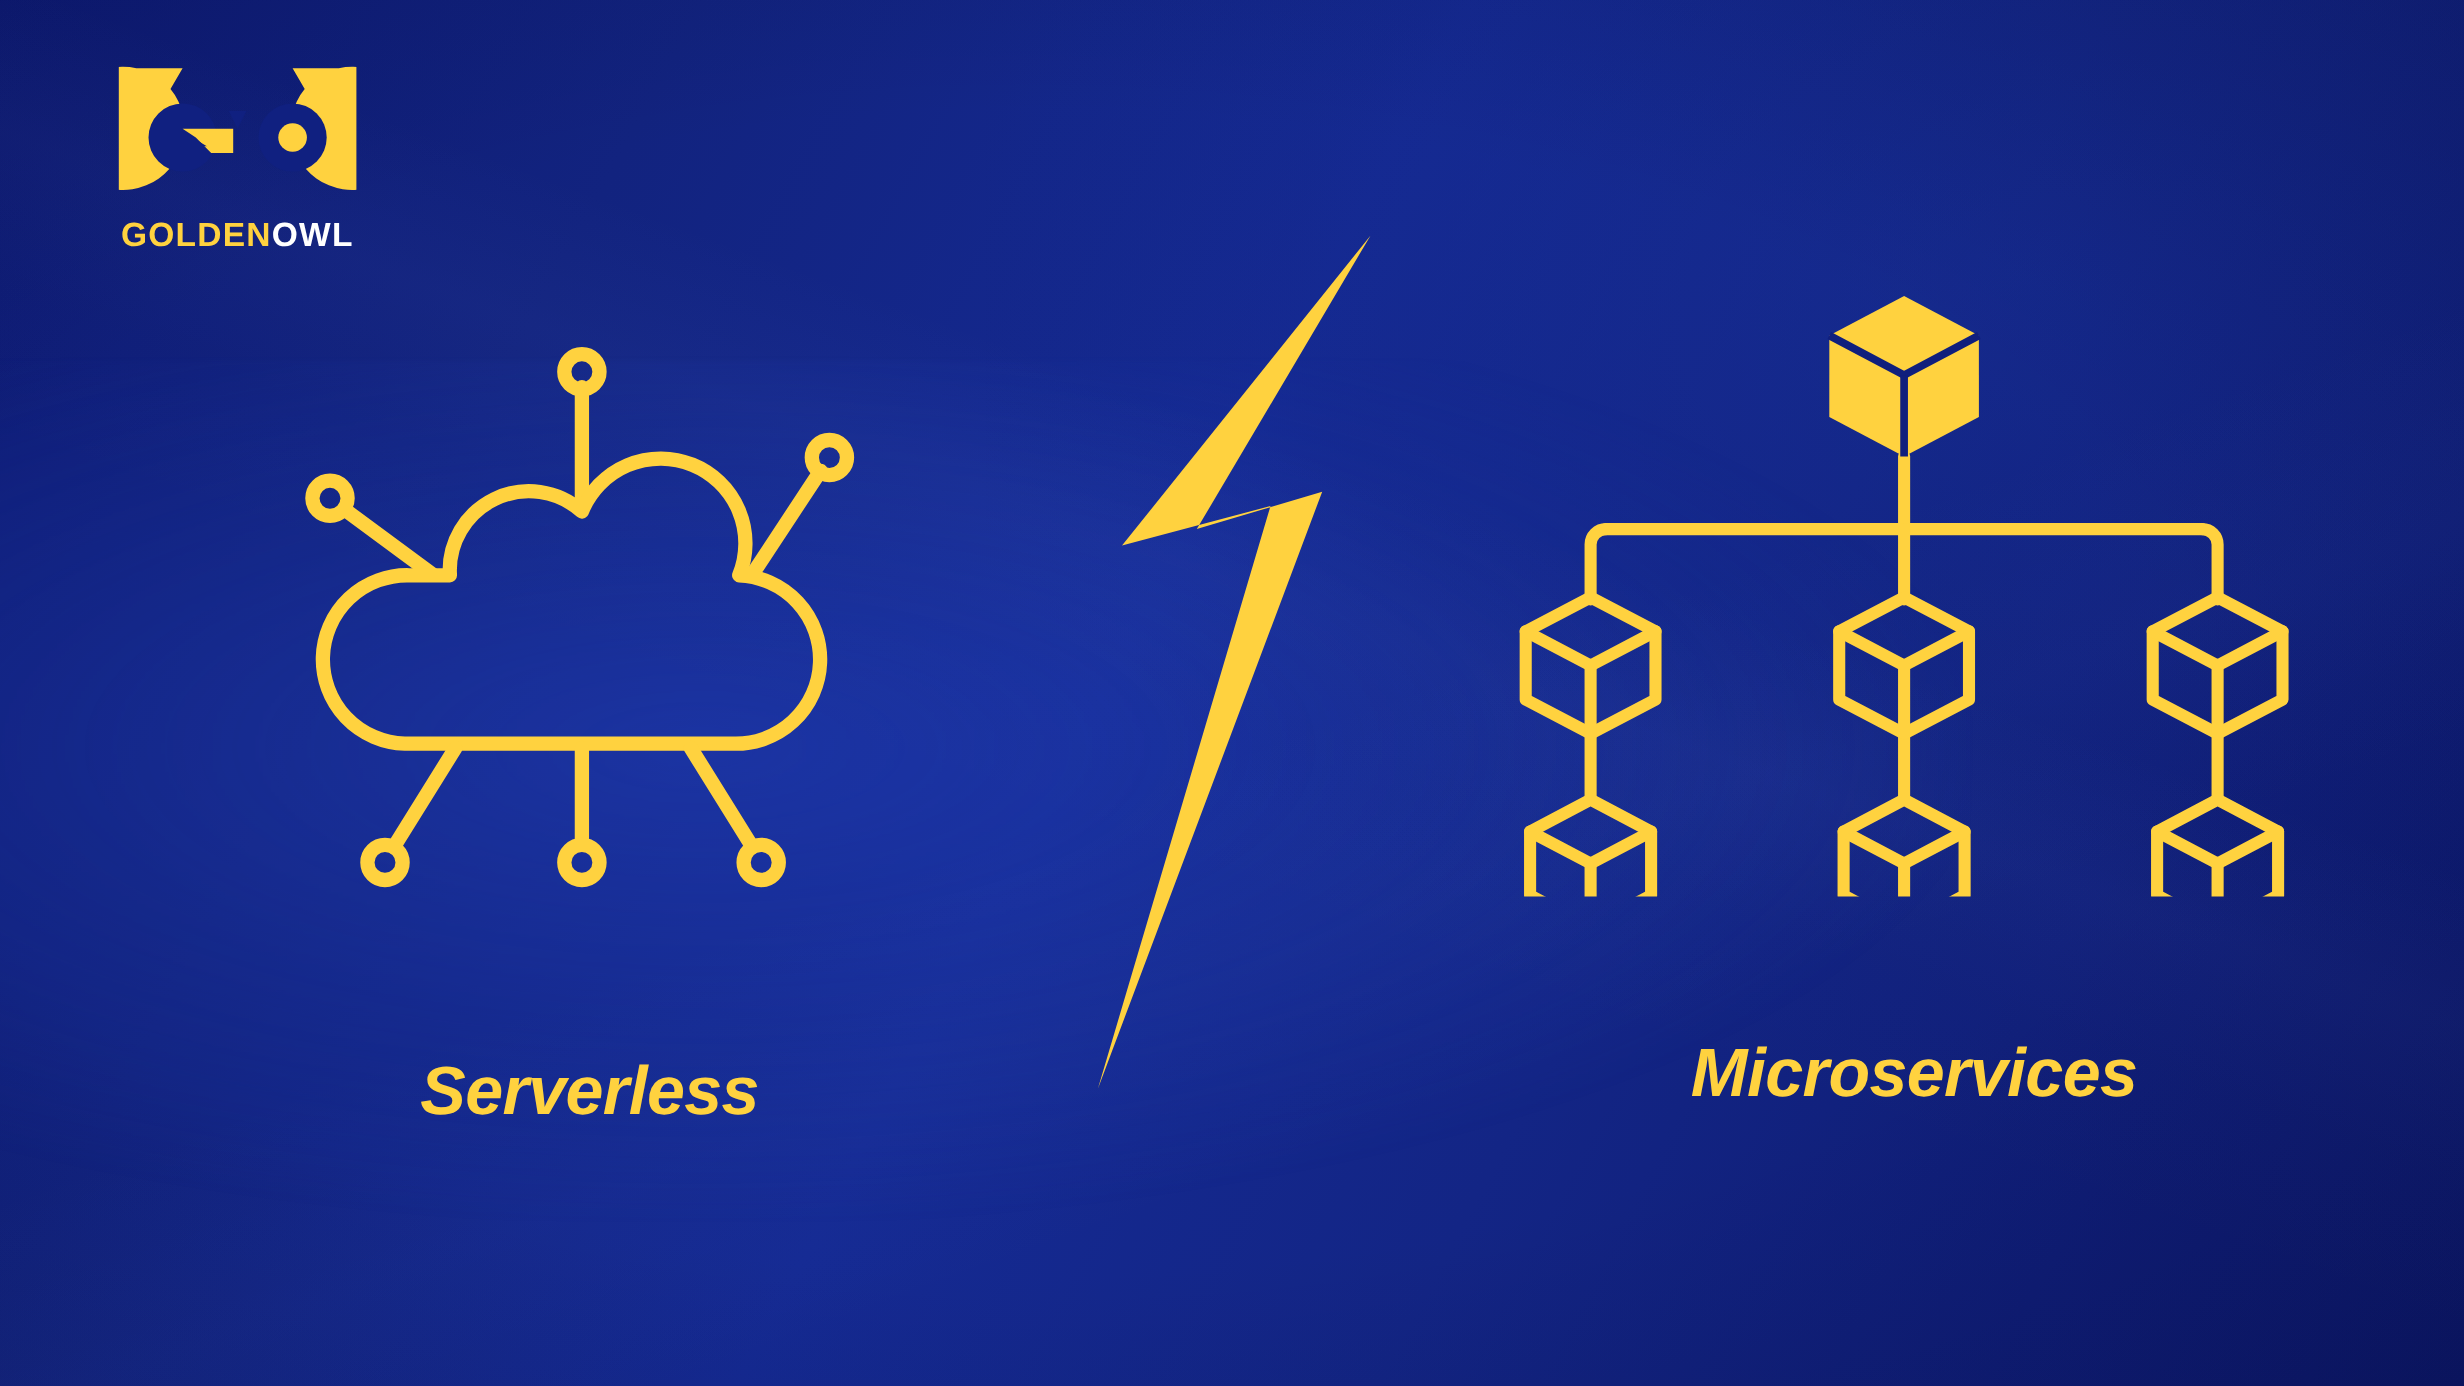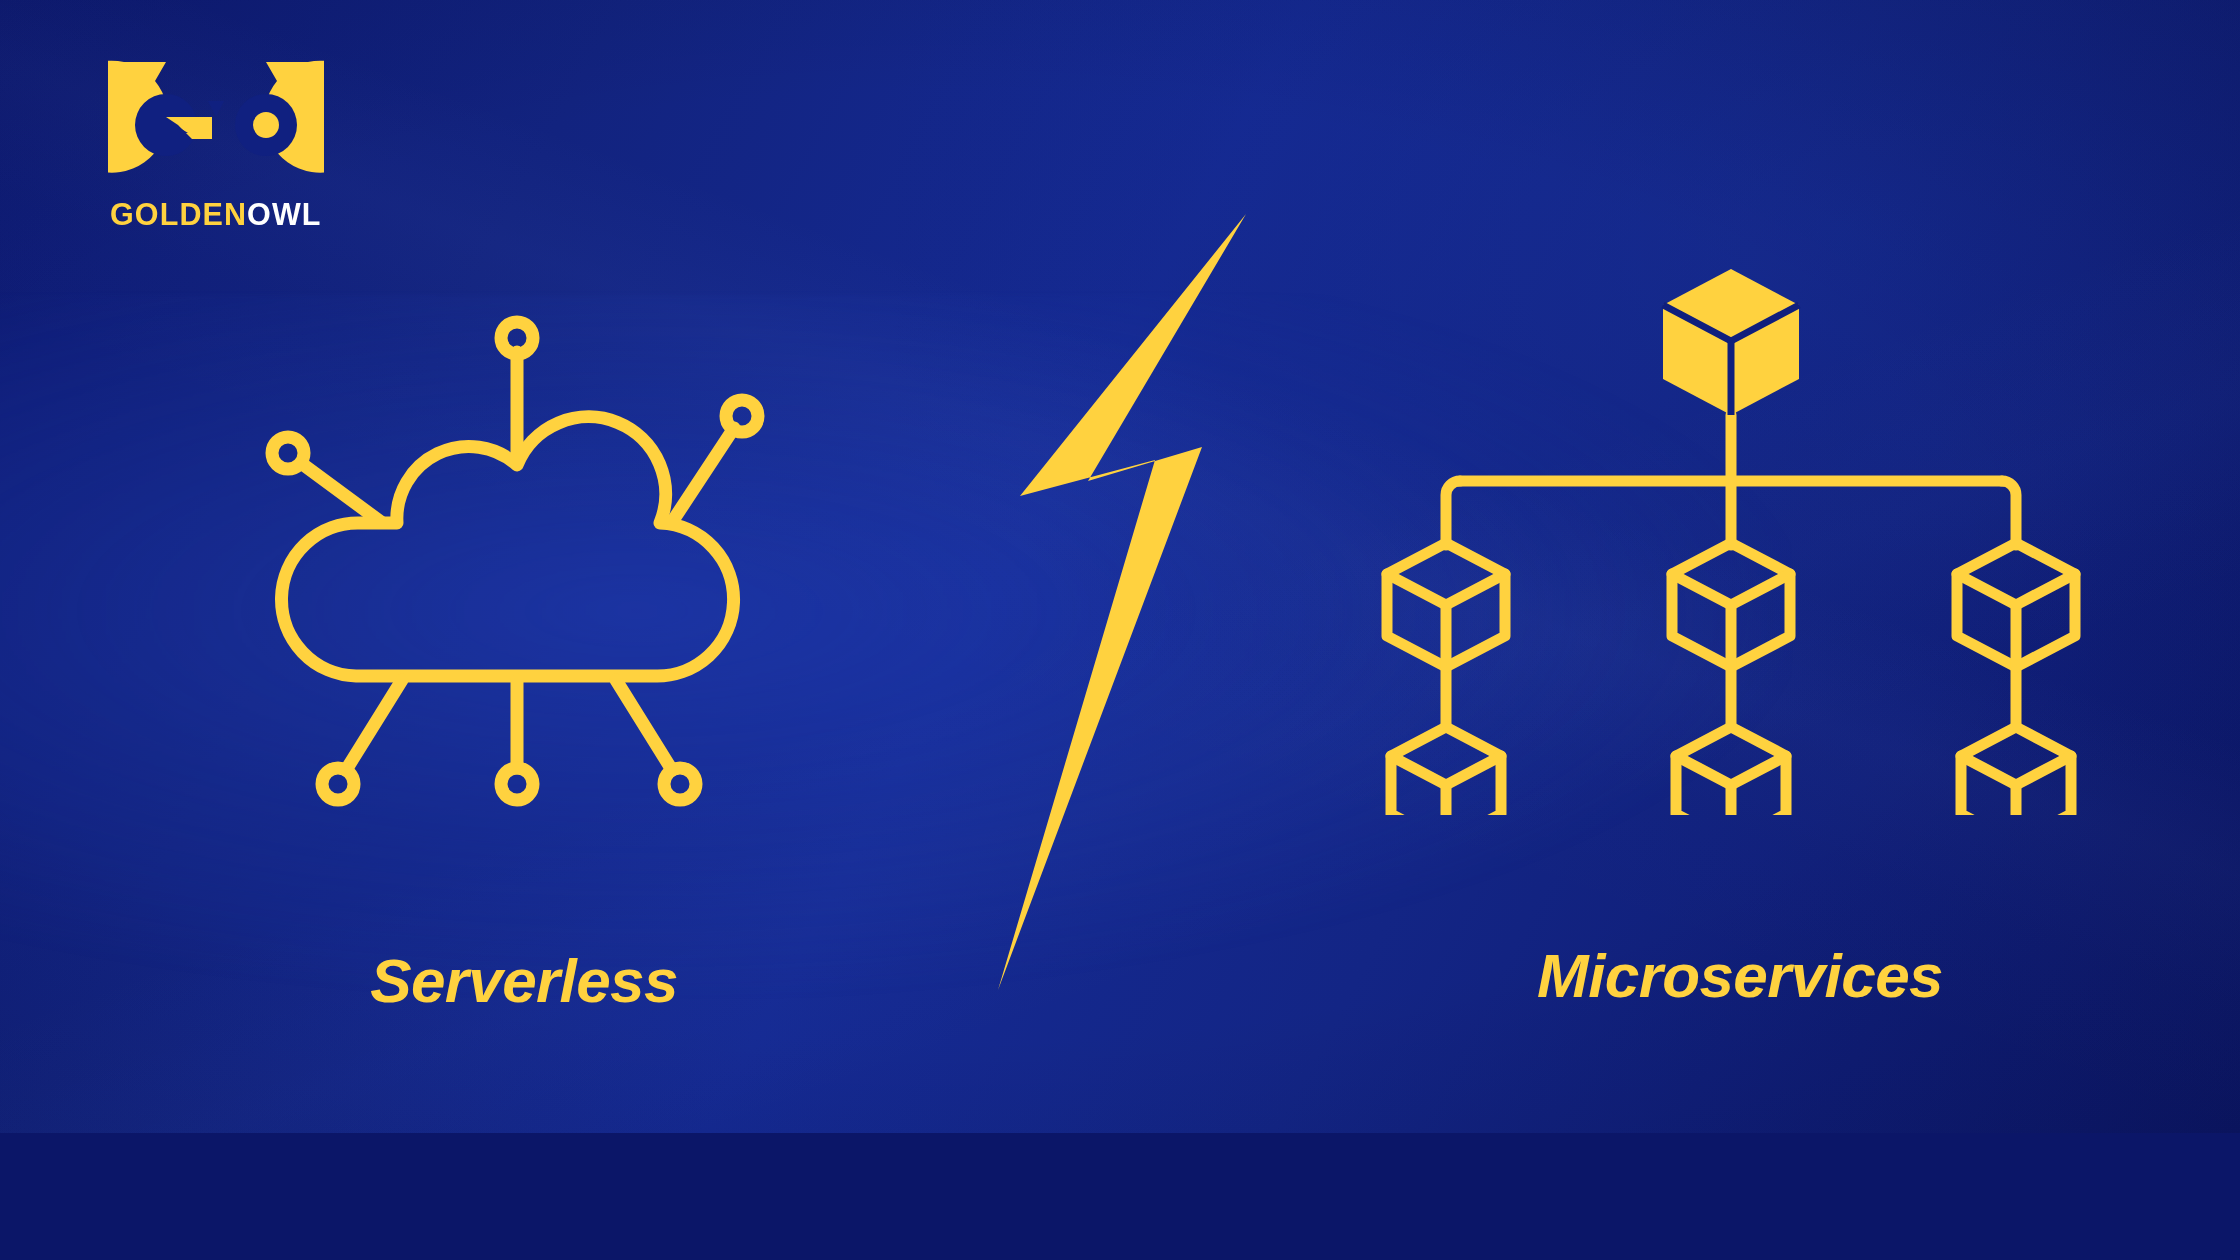--- a/index.html
+++ b/index.html
@@ -8,21 +8,21 @@
     padding: 0;
     background: #0b1668;
   }
   body {
     font-family: "Liberation Sans", sans-serif;
   }
 
   #stage {
     position: relative;
     width: 2240px;
-    height: 1133px;
+    height: 1260px;
     overflow: hidden;
     background: #0f172a;
   }
 
   
   .bg-base {
     position: absolute;
     inset: 0;
     background: linear-gradient(118deg,
         #0d1a74 0%,
@@ -96,21 +96,21 @@
   .logo-word .golden { color: #FFD23F; }
   .logo-word .owl    { color: #FFFFFF; }
 
   
   .panel {
     position: absolute;
     display: flex;
     flex-direction: column;
     align-items: center;
   }
-  .panel-left  { left: 164px;  top: 300px; width: 720px; }
+  .panel-left  { left: 176px;  top: 300px; width: 720px; gap: 12px; }
   .panel-right { left: 1350px; top: 215px; width: 780px; justify-content: space-between; }
 
   .art-left  { width: 520px; height: 520px; display: block; }
   .art-right { width: 720px; height: 600px; display: block; }
 
   .caption {
     color: #FFD23F;
     font-size: 62px;
     font-weight: 700;
     font-style: italic;

